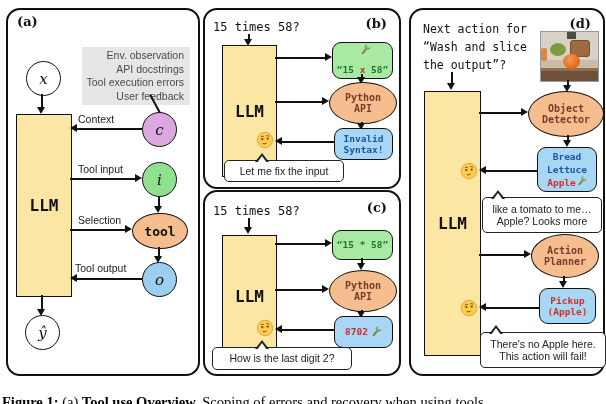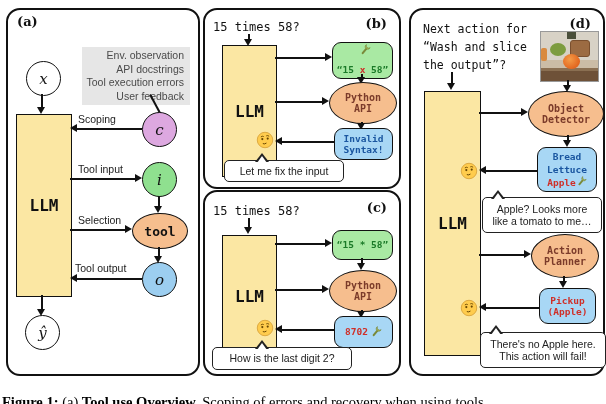--- a/index.html
+++ b/index.html
@@ -76,21 +76,21 @@
 
     <div class="llm" style="left:8px;top:104px;width:54px;height:181px;">
         <span>LLM</span>
       </div>
 
     <div class="circle" style="left:134px;top:102px;background:var(--purple-fill);">
         <span>c</span>
       </div>
     <div class="hline" style="left:68px;top:118px;width:66px;"></div>
     <div class="ah ah-l" style="left:62px;top:114px;"></div>
-    <div class="edge-label" style="left:70px;top:103px;">Scoping</div>
+    <div class="edge-label" style="left:70px;top:103px;">Context</div>
 
     <div class="circle" style="left:134px;top:152px;background:#8FE08F;">
         <span>i</span>
       </div>
     <div class="hline" style="left:62px;top:168px;width:65px;"></div>
     <div class="ah ah-r" style="left:127px;top:164px;"></div>
     <div class="edge-label" style="left:70px;top:153px;">Tool input</div>
 
     <div class="vline" style="left:150px;top:186px;height:11px;"></div>
     <div class="ah ah-d" style="left:146px;top:196px;"></div>
@@ -277,22 +277,22 @@
       <circle cx="10" cy="10" r="8.6" fill="#FFCC4D" stroke="#D9A43B" stroke-width="1"></circle>
       <circle cx="7" cy="9" r="1.2" fill="#664500"></circle>
         <circle cx="13" cy="8.4" r="1.2" fill="#664500"></circle>
       <path d="M5.4 6.6 Q7 5.2 8.6 6.2" stroke="#664500" stroke-width="1" fill="none"></path>
       <path d="M11.4 5.4 Q13 4.6 14.6 5.8" stroke="#664500" stroke-width="1" fill="none"></path>
       <path d="M7.6 14 Q9.6 14.9 11.6 13.4" stroke="#664500" stroke-width="1.1" fill="none"></path>
     </svg>
     <div class="bubble" style="left:71px;top:187px;width:118px;height:34px;">
       <div class="tail-outer" style="left:8px;"></div>
         <div class="tail-inner" style="left:10px;"></div>
+      <div>like a tomato to me…</div>
       <div>Apple? Looks more</div>
-      <div>like a tomato to me…</div>
     </div>
 
     <div class="ellipse" style="left:120px;top:224px;width:66px;height:42px;">
       <div>Action</div>
       <div>Planner</div>
     </div>
     <div class="hline" style="left:68px;top:244px;width:45px;"></div>
     <div class="ah ah-r" style="left:113px;top:240px;"></div>
 
     <div class="vline" style="left:152px;top:266px;height:6px;"></div>

